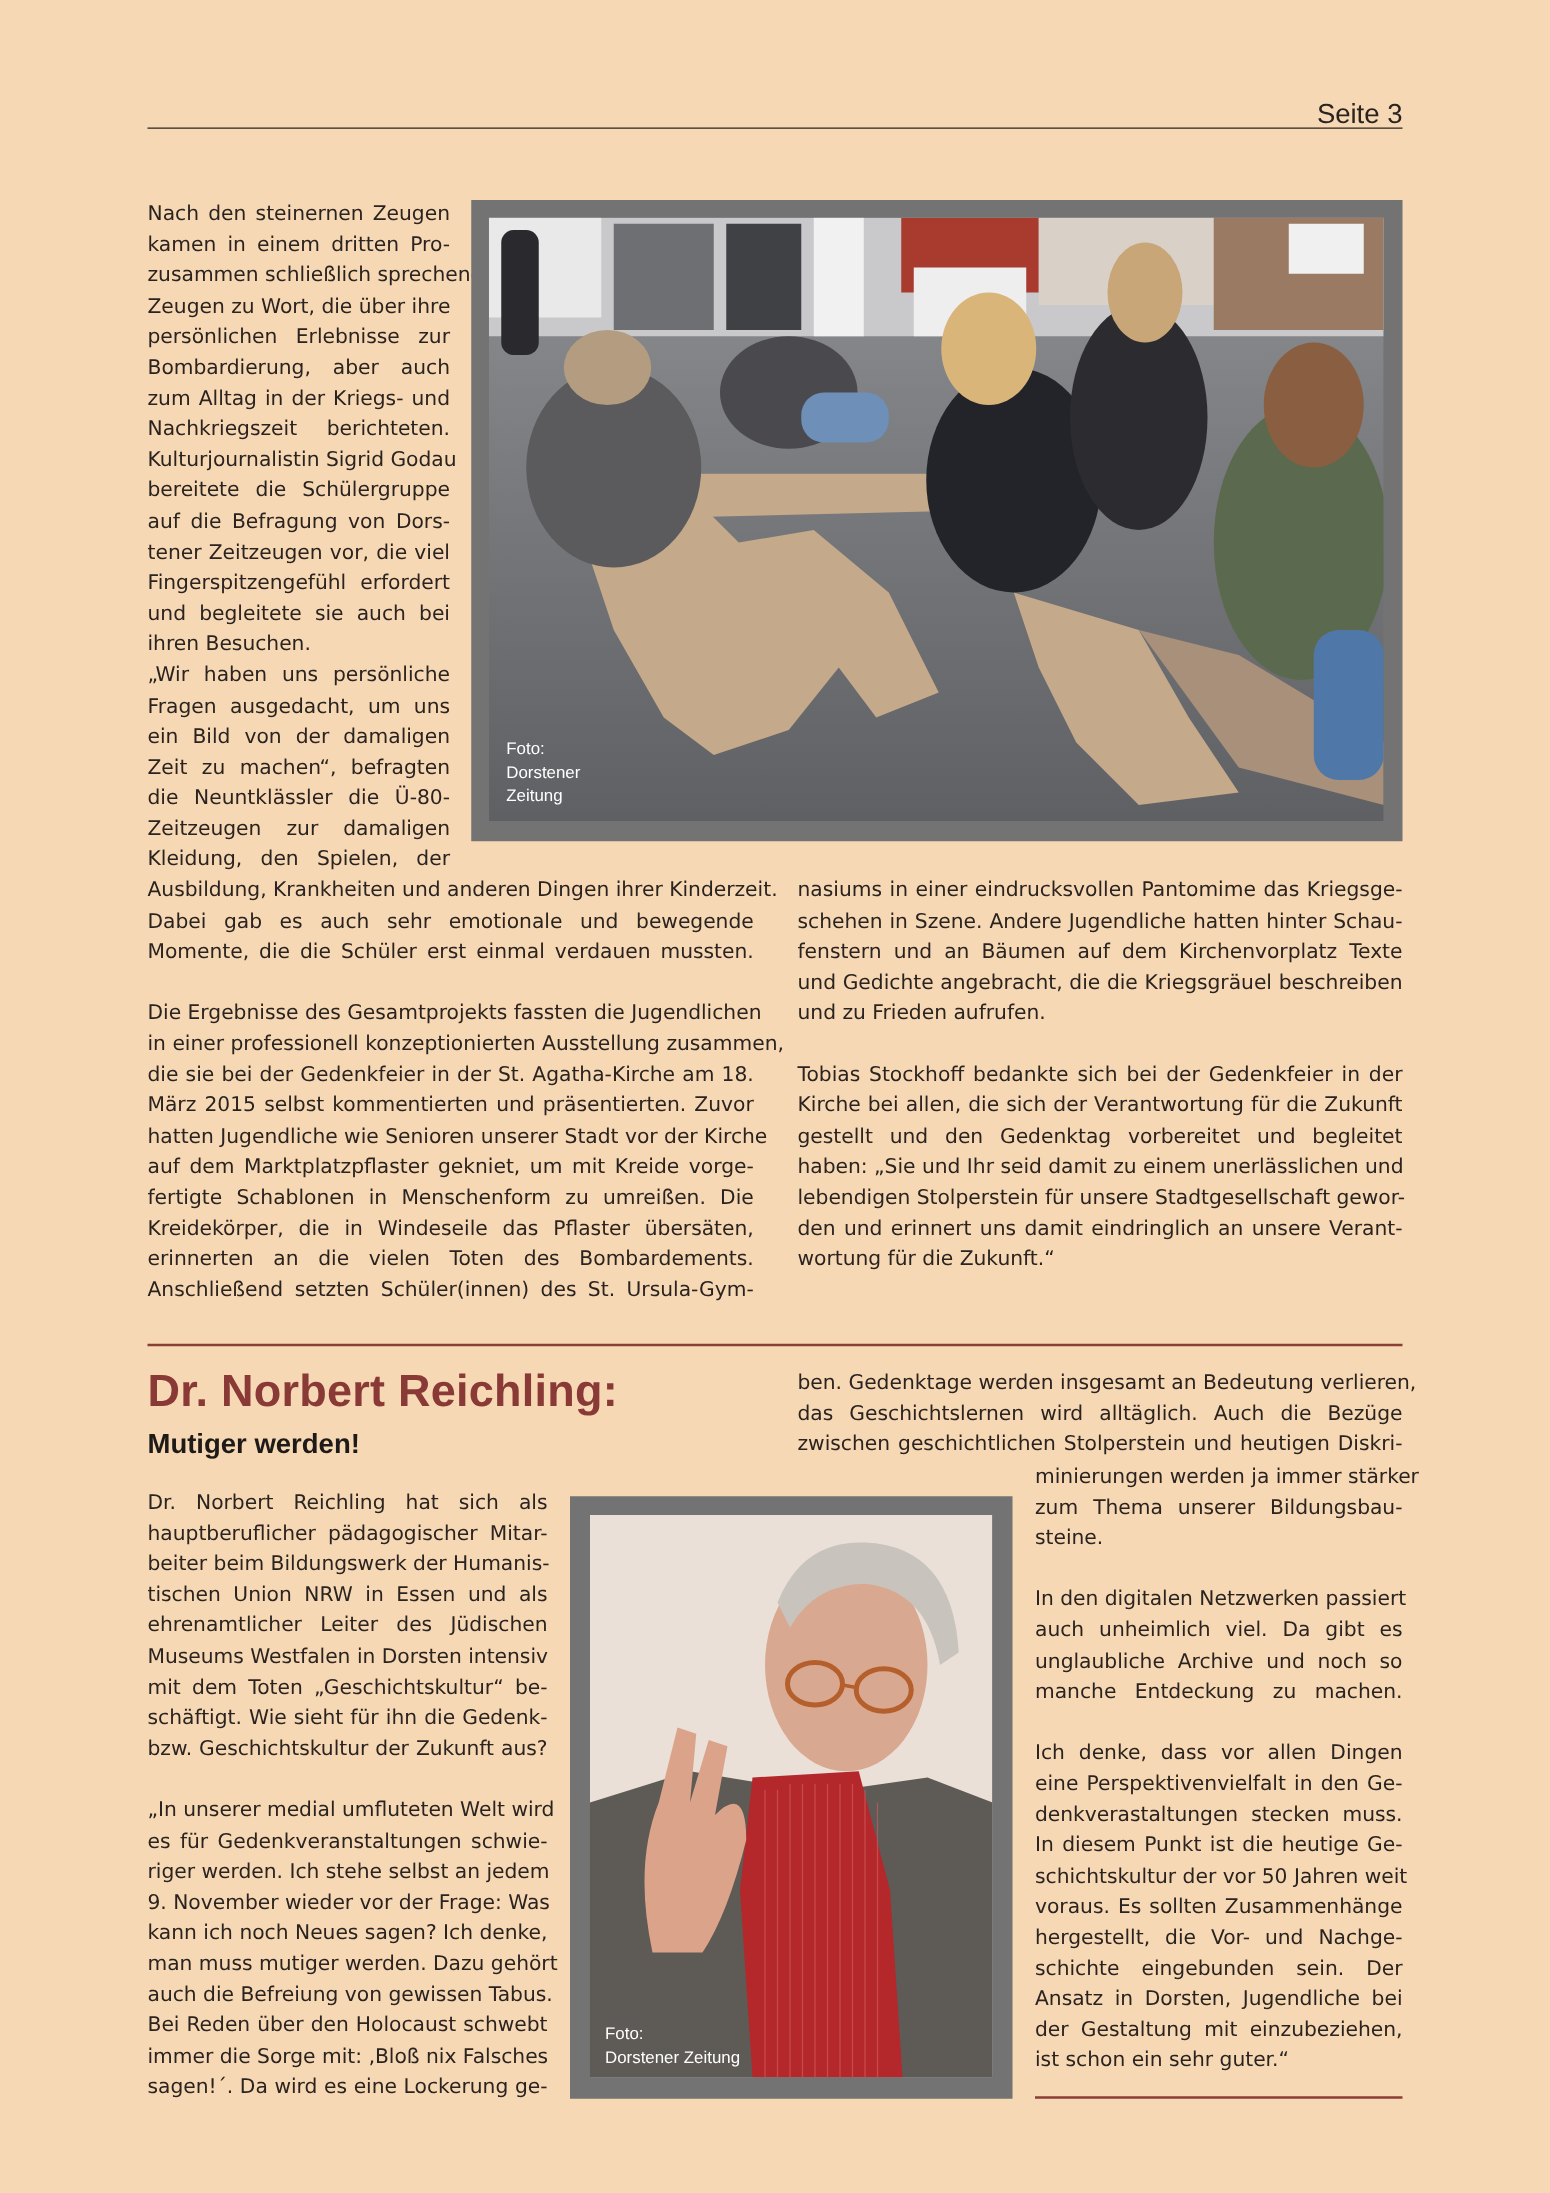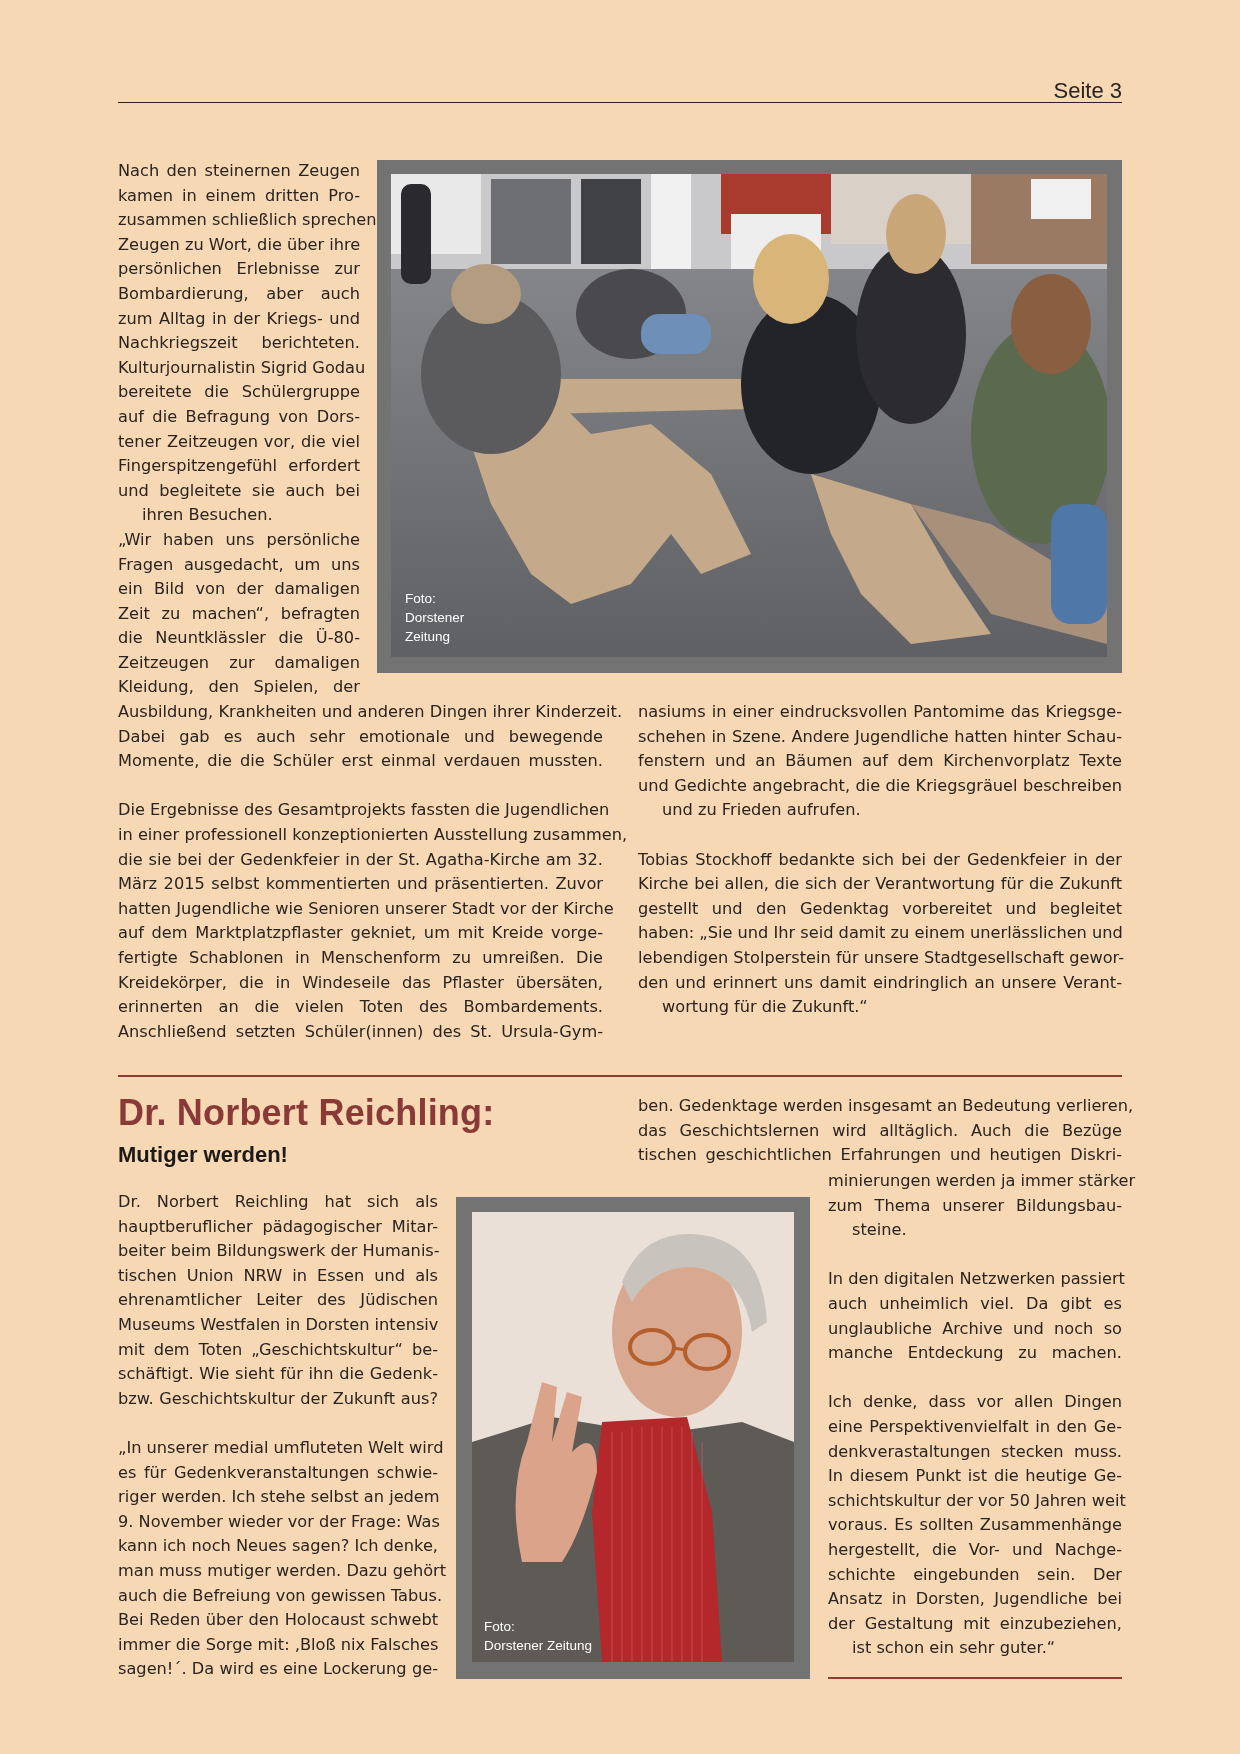--- a/index.html
+++ b/index.html
@@ -18,21 +18,21 @@
   .page-num {
     position: absolute; right: 0; top: 2px;
     font-family: "Liberation Sans", sans-serif; font-size: 22px; color: #2a2320;
   }
   .txt {
     position: absolute;
     font-size: 16.2px; line-height: 24.6px;
     text-align: justify;
   }
   .txt .line { display: block; text-align: justify; text-align-last: justify; white-space: nowrap; }
-  .txt .line.last { text-align-last: left; margin-left: 24px; }
+  .txt .line.last { text-align-last: left; }
   .gap { height: 24.6px; }
 
   .photo-frame {
     position: absolute; background: #737373;
   }
   .photo {
     position: absolute; overflow: hidden;
   }
   .caption {
     position: absolute; color: #ffffff; font-size: 13.5px; line-height: 19px;
@@ -132,21 +132,21 @@
     </div>
 </div>
 
 <div class="txt" id="a1c1w" style="left:118px; top:700px; width:485px;">
     <span class="line">Ausbildung, Krankheiten und anderen Dingen ihrer Kinderzeit.</span>
     <span class="line">Dabei gab es auch sehr emotionale und bewegende</span>
     <span class="line">Momente, die die Schüler erst einmal verdauen mussten.</span>
     <div class="gap"></div>
     <span class="line">Die Ergebnisse des Gesamtprojekts fassten die Jugendlichen</span>
     <span class="line">in einer professionell konzeptionierten Ausstellung zusammen,</span>
-    <span class="line">die sie bei der Gedenkfeier in der St. Agatha-Kirche am 32.</span>
+    <span class="line">die sie bei der Gedenkfeier in der St. Agatha-Kirche am 18.</span>
     <span class="line">März 2015 selbst kommentierten und präsentierten. Zuvor</span>
     <span class="line">hatten Jugendliche wie Senioren unserer Stadt vor der Kirche</span>
     <span class="line">auf dem Marktplatzpflaster gekniet, um mit Kreide vorge-</span>
     <span class="line">fertigte Schablonen in Menschenform zu umreißen. Die</span>
     <span class="line">Kreidekörper, die in Windeseile das Pflaster übersäten,</span>
     <span class="line">erinnerten an die vielen Toten des Bombardements.</span>
     <span class="line">Anschließend setzten Schüler(innen) des St. Ursula-Gym-</span>
   </div>
 <div class="txt" id="a1c2" style="left:638px; top:700px; width:484px;">
     <span class="line">nasiums in einer eindrucksvollen Pantomime das Kriegsge-</span>
@@ -187,21 +187,21 @@
     <span class="line">kann ich noch Neues sagen? Ich denke,</span>
     <span class="line">man muss mutiger werden. Dazu gehört</span>
     <span class="line">auch die Befreiung von gewissen Tabus.</span>
     <span class="line">Bei Reden über den Holocaust schwebt</span>
     <span class="line">immer die Sorge mit: ‚Bloß nix Falsches</span>
     <span class="line">sagen!´. Da wird es eine Lockerung ge-</span>
   </div>
 <div class="txt" id="a2top" style="left:638px; top:1094px; width:484px;">
     <span class="line">ben. Gedenktage werden insgesamt an Bedeutung verlieren,</span>
     <span class="line">das Geschichtslernen wird alltäglich. Auch die Bezüge</span>
-    <span class="line">tischen geschichtlichen Erfahrungen und heutigen Diskri-</span>
+    <span class="line">zwischen geschichtlichen Stolperstein und heutigen Diskri-</span>
   </div>
 
 <div class="photo-frame" style="left:456px; top:1197px; width:354px; height:482px;">
   <div class="photo" style="left:16px; top:15px; width:322px; height:450px;">
     <svg width="322" height="450" viewBox="0 0 322 450">
       <rect width="322" height="450" fill="#eae0d8"></rect>
 
       <path d="M0,230 L80,205 L140,215 L200,220 L270,210 L322,230 L322,450 L0,450 Z" fill="#5e5a55"></path>
 
       <path d="M130,210 L215,205 L240,300 L250,450 L130,450 L120,300 Z" fill="#b4282c"></path>

